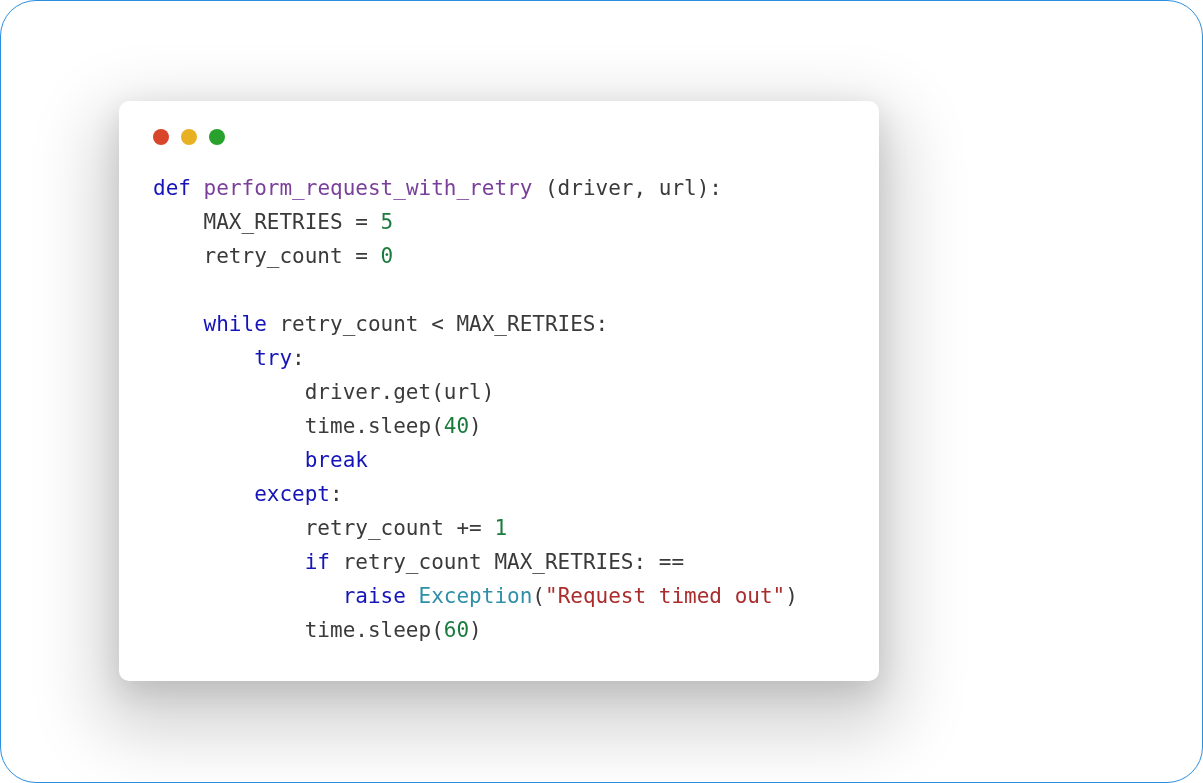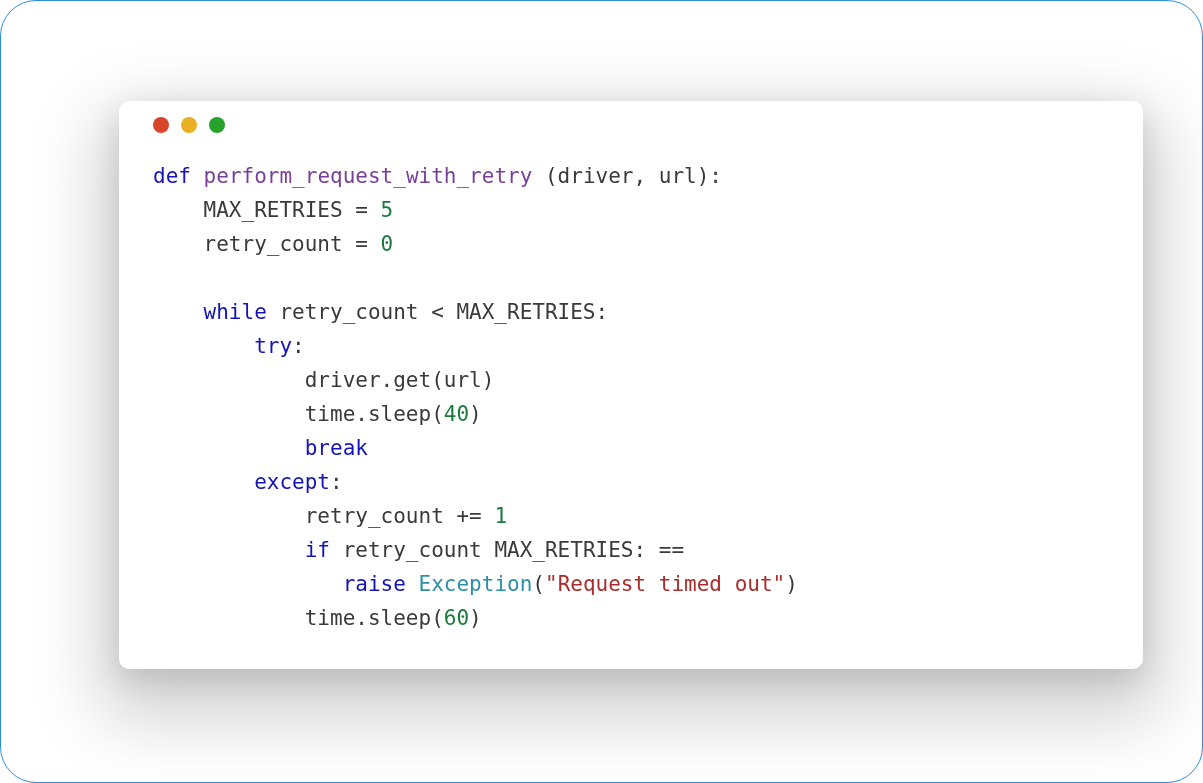--- a/index.html
+++ b/index.html
@@ -15,26 +15,26 @@
     border: 1.5px solid #2b8fe0;
     border-radius: 36px;
     position: relative;
     background: #ffffff;
     overflow: hidden;
   }
   .code-card {
     position: absolute;
     left: 118px;
     top: 100px;
-    width: 1024px;
+    width: 760px;
     background: #ffffff;
     border-radius: 10px;
     box-shadow: 0 30px 70px 20px rgba(0,0,0,0.18),
                 0 10px 30px rgba(0,0,0,0.12);
-    padding: 16px 34px 34px 34px;
+    padding: 28px 34px 34px 34px;
     box-sizing: border-box;
   }
   .traffic-lights {
     display: flex;
     gap: 12px;
     margin-bottom: 26px;
   }
   .traffic-lights .dot {
     width: 16px;
     height: 16px;

